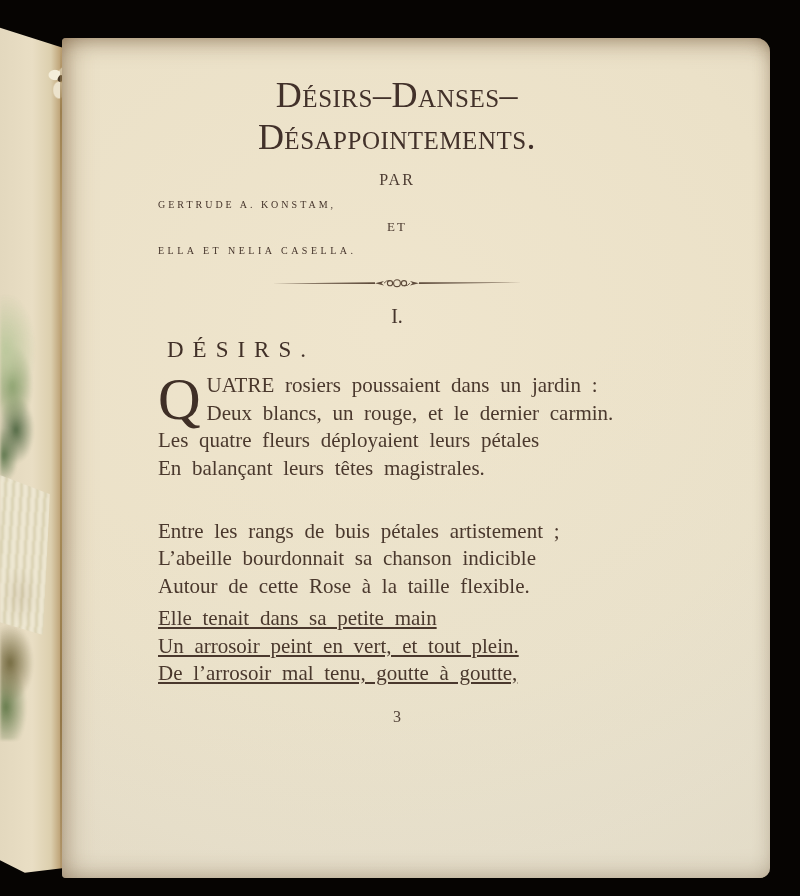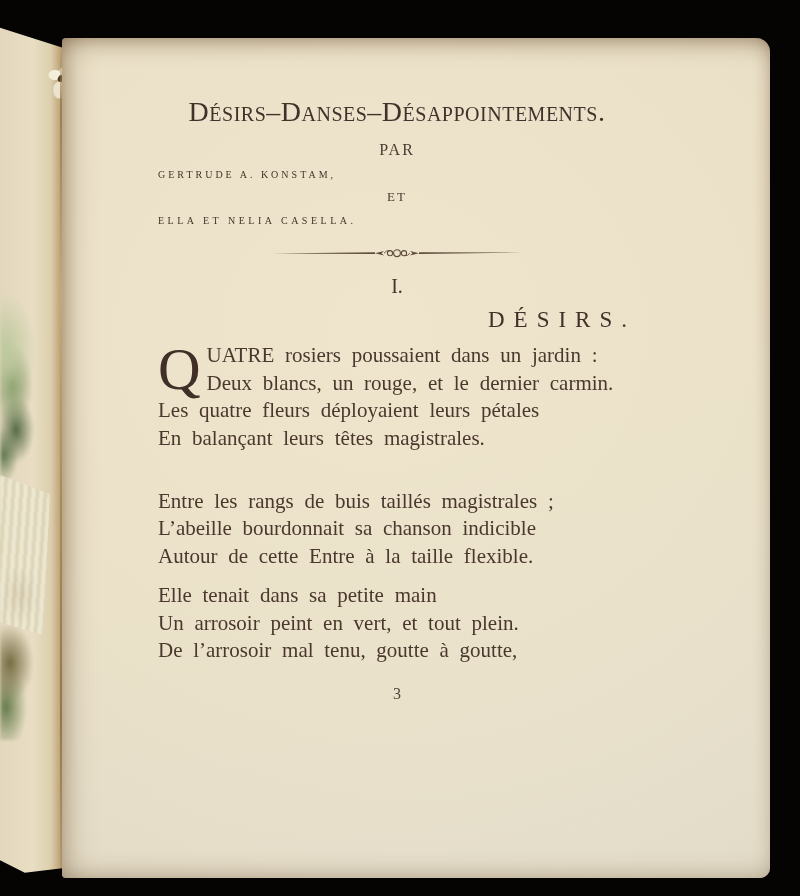--- a/index.html
+++ b/index.html
@@ -66,41 +66,41 @@
       inset 0 -14px 26px -14px rgba(90,60,30,.38);
   }
   .main-page::before{ 
     content:"";position:absolute;inset:0;border-radius:inherit;pointer-events:none;
     background:linear-gradient(160deg,rgba(236,221,196,0) 45%,rgba(226,226,214,.35) 100%);
   }
 
   .content{position:absolute;left:96px;top:0;width:478px;}
 
   .title{
-    margin:58px 0 0;text-align:center;font-weight:normal;
-    font-variant:small-caps;font-size:28px;letter-spacing:.5px;color:#42312a;
+    margin:36px 0 0;text-align:center;font-weight:normal;
+    font-variant:small-caps;font-size:36px;letter-spacing:.5px;color:#42312a;
   }
   .par{margin-top:13px;text-align:center;font-size:16px;letter-spacing:2px;color:#4c3b31;}
   .author{margin-top:10px;font-size:10px;letter-spacing:3px;color:#45342b;}
   .et{margin-top:9px;text-align:center;font-size:13px;letter-spacing:2px;color:#4c3b31;}
   .author2{letter-spacing:3.5px;}
 
   .divider{margin:20px auto 0;width:250px;height:14px;}
 
   .section-number{margin-top:15px;text-align:center;font-size:20px;color:#46352c;}
   .section-title{
-    margin:9px 0 8px;text-align:right;font-weight:normal;
+    margin:9px 0 8px;text-align:left;font-weight:normal;
     font-size:23px;letter-spacing:9px;text-indent:9px;color:#413028;
   }
 
   .poem{margin-top:8px;font-size:21px;line-height:27.5px;color:#4a382d;word-spacing:.26em;}
   .stanza{margin:0;clear:left;}
   .s1{margin-top:9px;}
   .s2{margin-top:8px;}
-  .s3{margin-top:12px;}
+  .s3{margin-top:5px;text-decoration:underline;}
   .stanza span{white-space:nowrap;}
   .dropcap{
     float:left;font-size:59px;line-height:46px;height:51px;
     padding:4px 6px 0 0;color:#3f2f26;white-space:normal;
   }
 
   .page-number{margin-top:20px;text-align:center;font-size:16px;color:#54443a;}
 </style>
 </head>
 <body>
@@ -141,23 +141,23 @@
 
     <div class="poem">
       <p class="stanza s1">
         <span class="dropcap">Q</span><span>UATRE rosiers poussaient dans un jardin :</span><br>
         <span>Deux blancs, un rouge, et le dernier carmin.</span><br>
         <span>Les quatre fleurs déployaient leurs pétales</span><br>
         <span>En balançant leurs têtes magistrales.</span>
       </p>
       <p class="stanza s2">
         <br>
-        <span>Entre les rangs de buis taillés magistrales ;</span><br>
+        <span>Entre les rangs de buis pétales artistement ;</span><br>
         <span>L’abeille bourdonnait sa chanson indicible</span><br>
-        <span>Autour de cette Entre à la taille flexible.</span>
+        <span>Autour de cette Rose à la taille flexible.</span>
       </p>
       <p class="stanza s3">
         <span>Elle tenait dans sa petite main</span><br>
         <span>Un arrosoir peint en vert, et tout plein.</span><br>
         <span>De l’arrosoir mal tenu, goutte à goutte,</span><br>
       </p>
     </div>
 
     <div class="page-number">3</div>
   </div>

